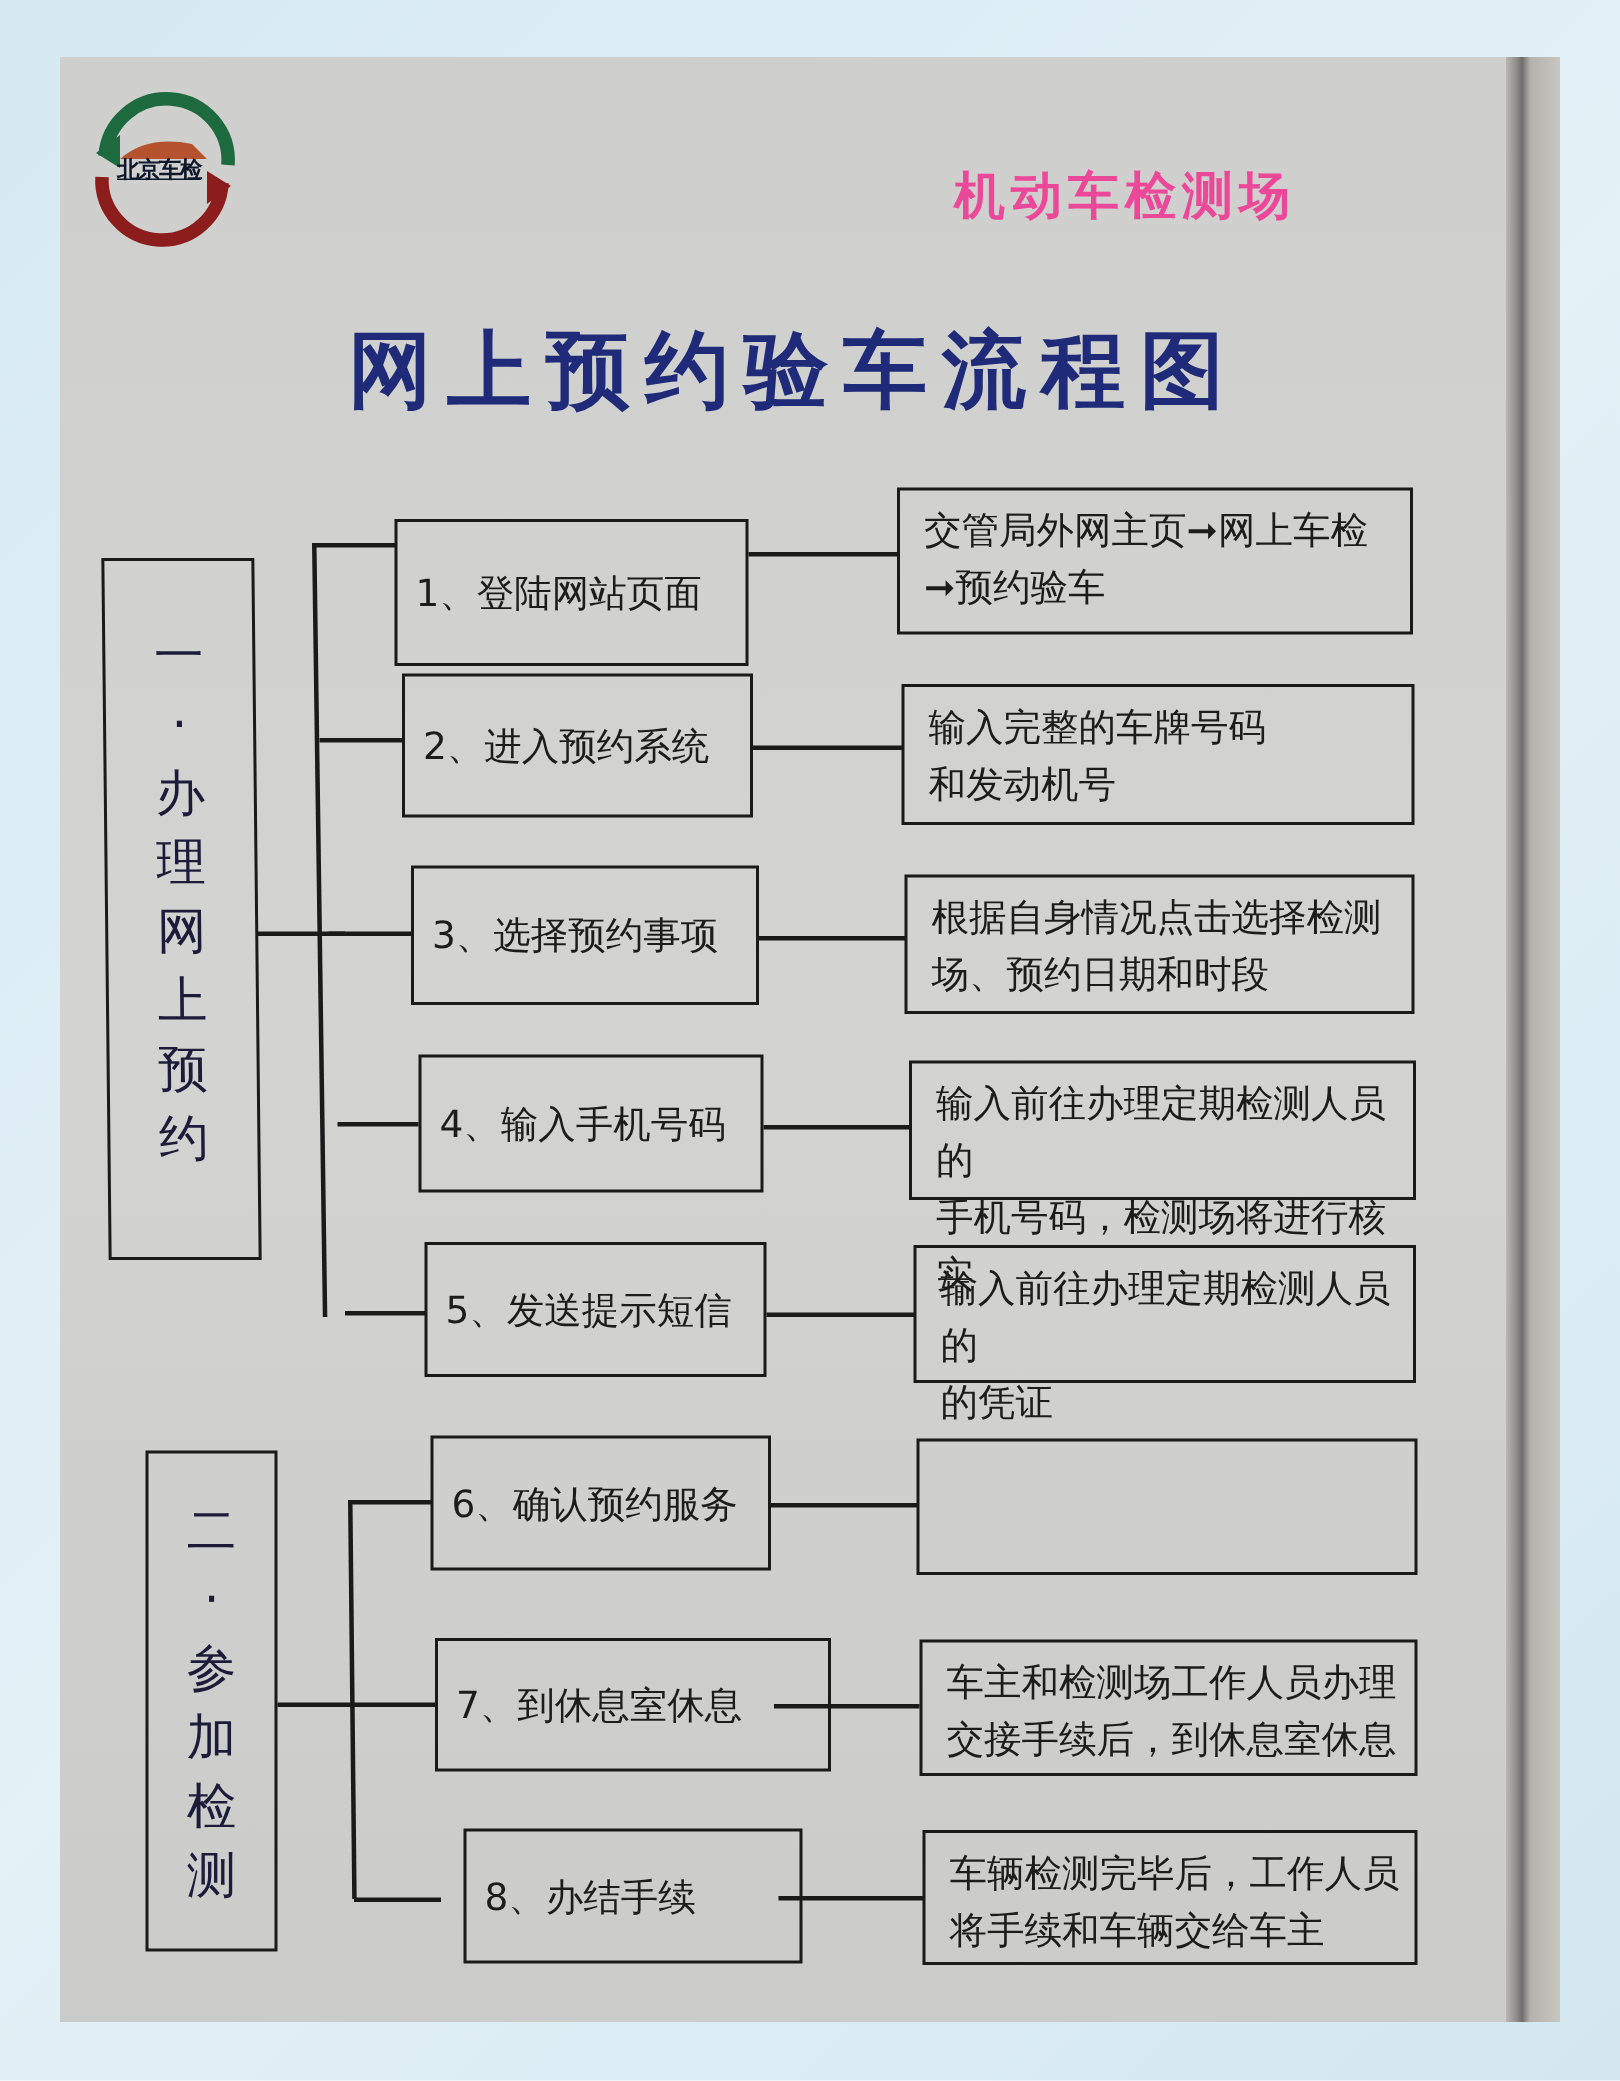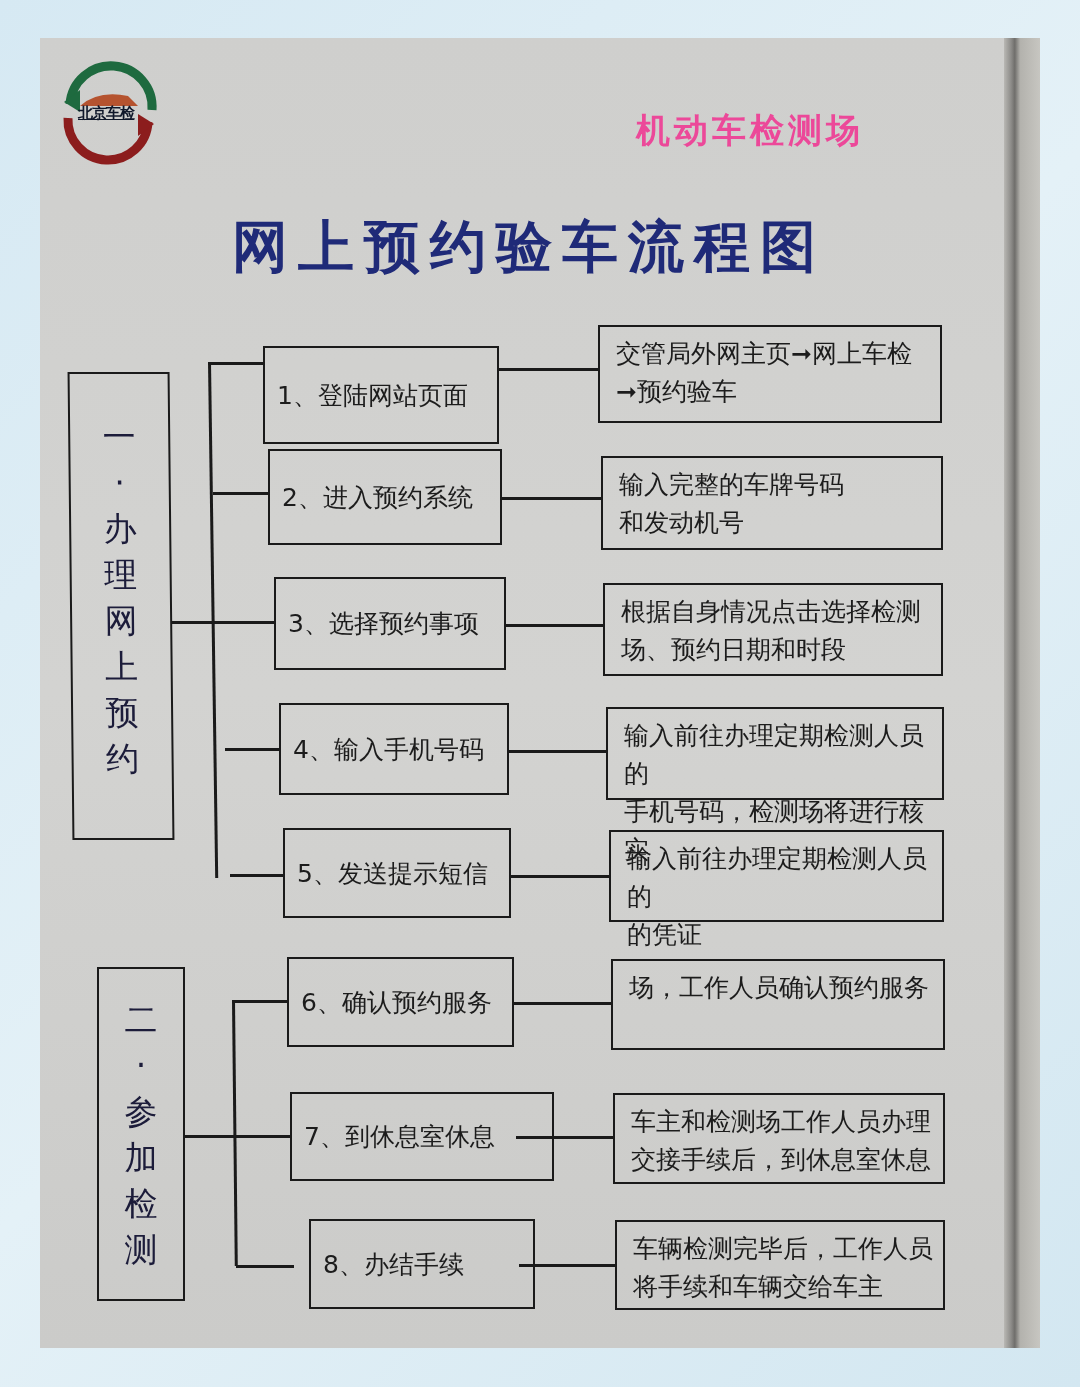--- a/index.html
+++ b/index.html
@@ -120,21 +120,20 @@
 </div>
 <div class="box desc" style="left:606px;top:707px;width:338px;height:93px;">
   <div>输入前往办理定期检测人员的</div>
   <div>手机号码，检测场将进行核实</div>
 </div>
 <div class="box desc" style="left:609px;top:830px;width:335px;height:92px;">
   <div>输入前往办理定期检测人员的</div>
   <div>的凭证</div>
 </div>
 <div class="box desc" style="left:611px;top:959px;width:334px;height:91px;">
-  <div>场，工作人员确认预约服务</div>
 </div>
 <div class="box desc" style="left:613px;top:1093px;width:332px;height:91px;">
   <div>车主和检测场工作人员办理</div>
   <div>交接手续后，到休息室休息</div>
 </div>
 <div class="box desc" style="left:615px;top:1220px;width:330px;height:90px;">
   <div>车辆检测完毕后，工作人员</div>
   <div>将手续和车辆交给车主</div>
 </div>
 

